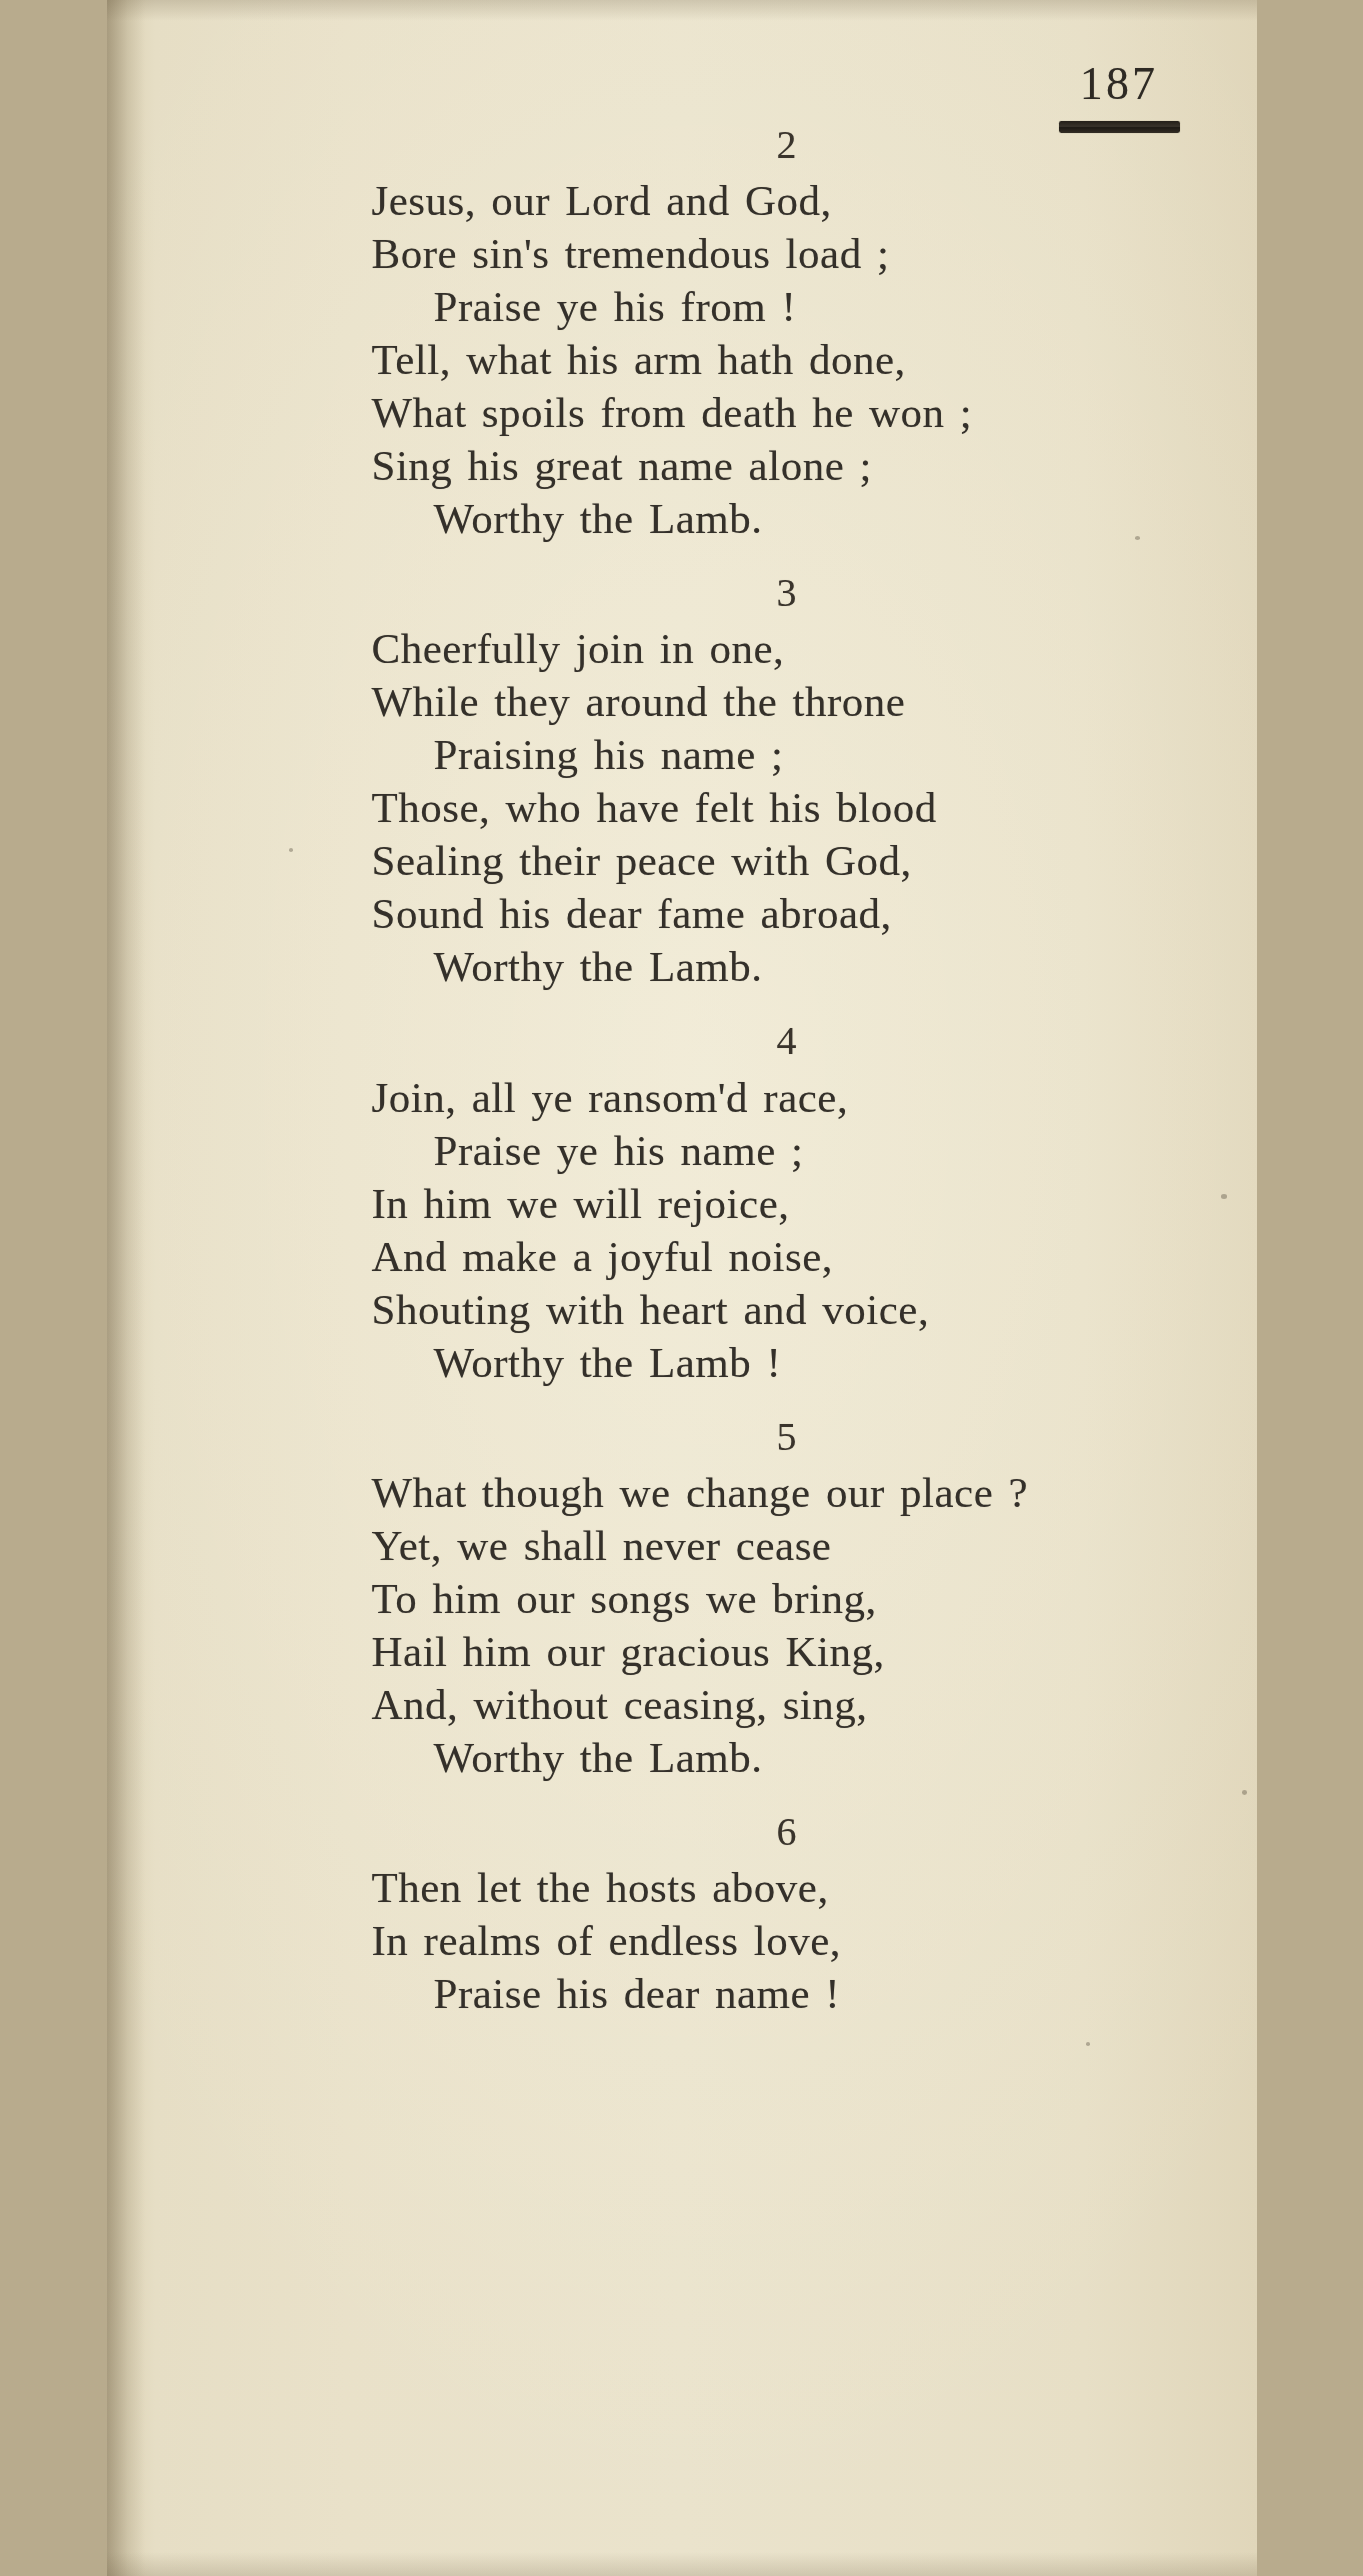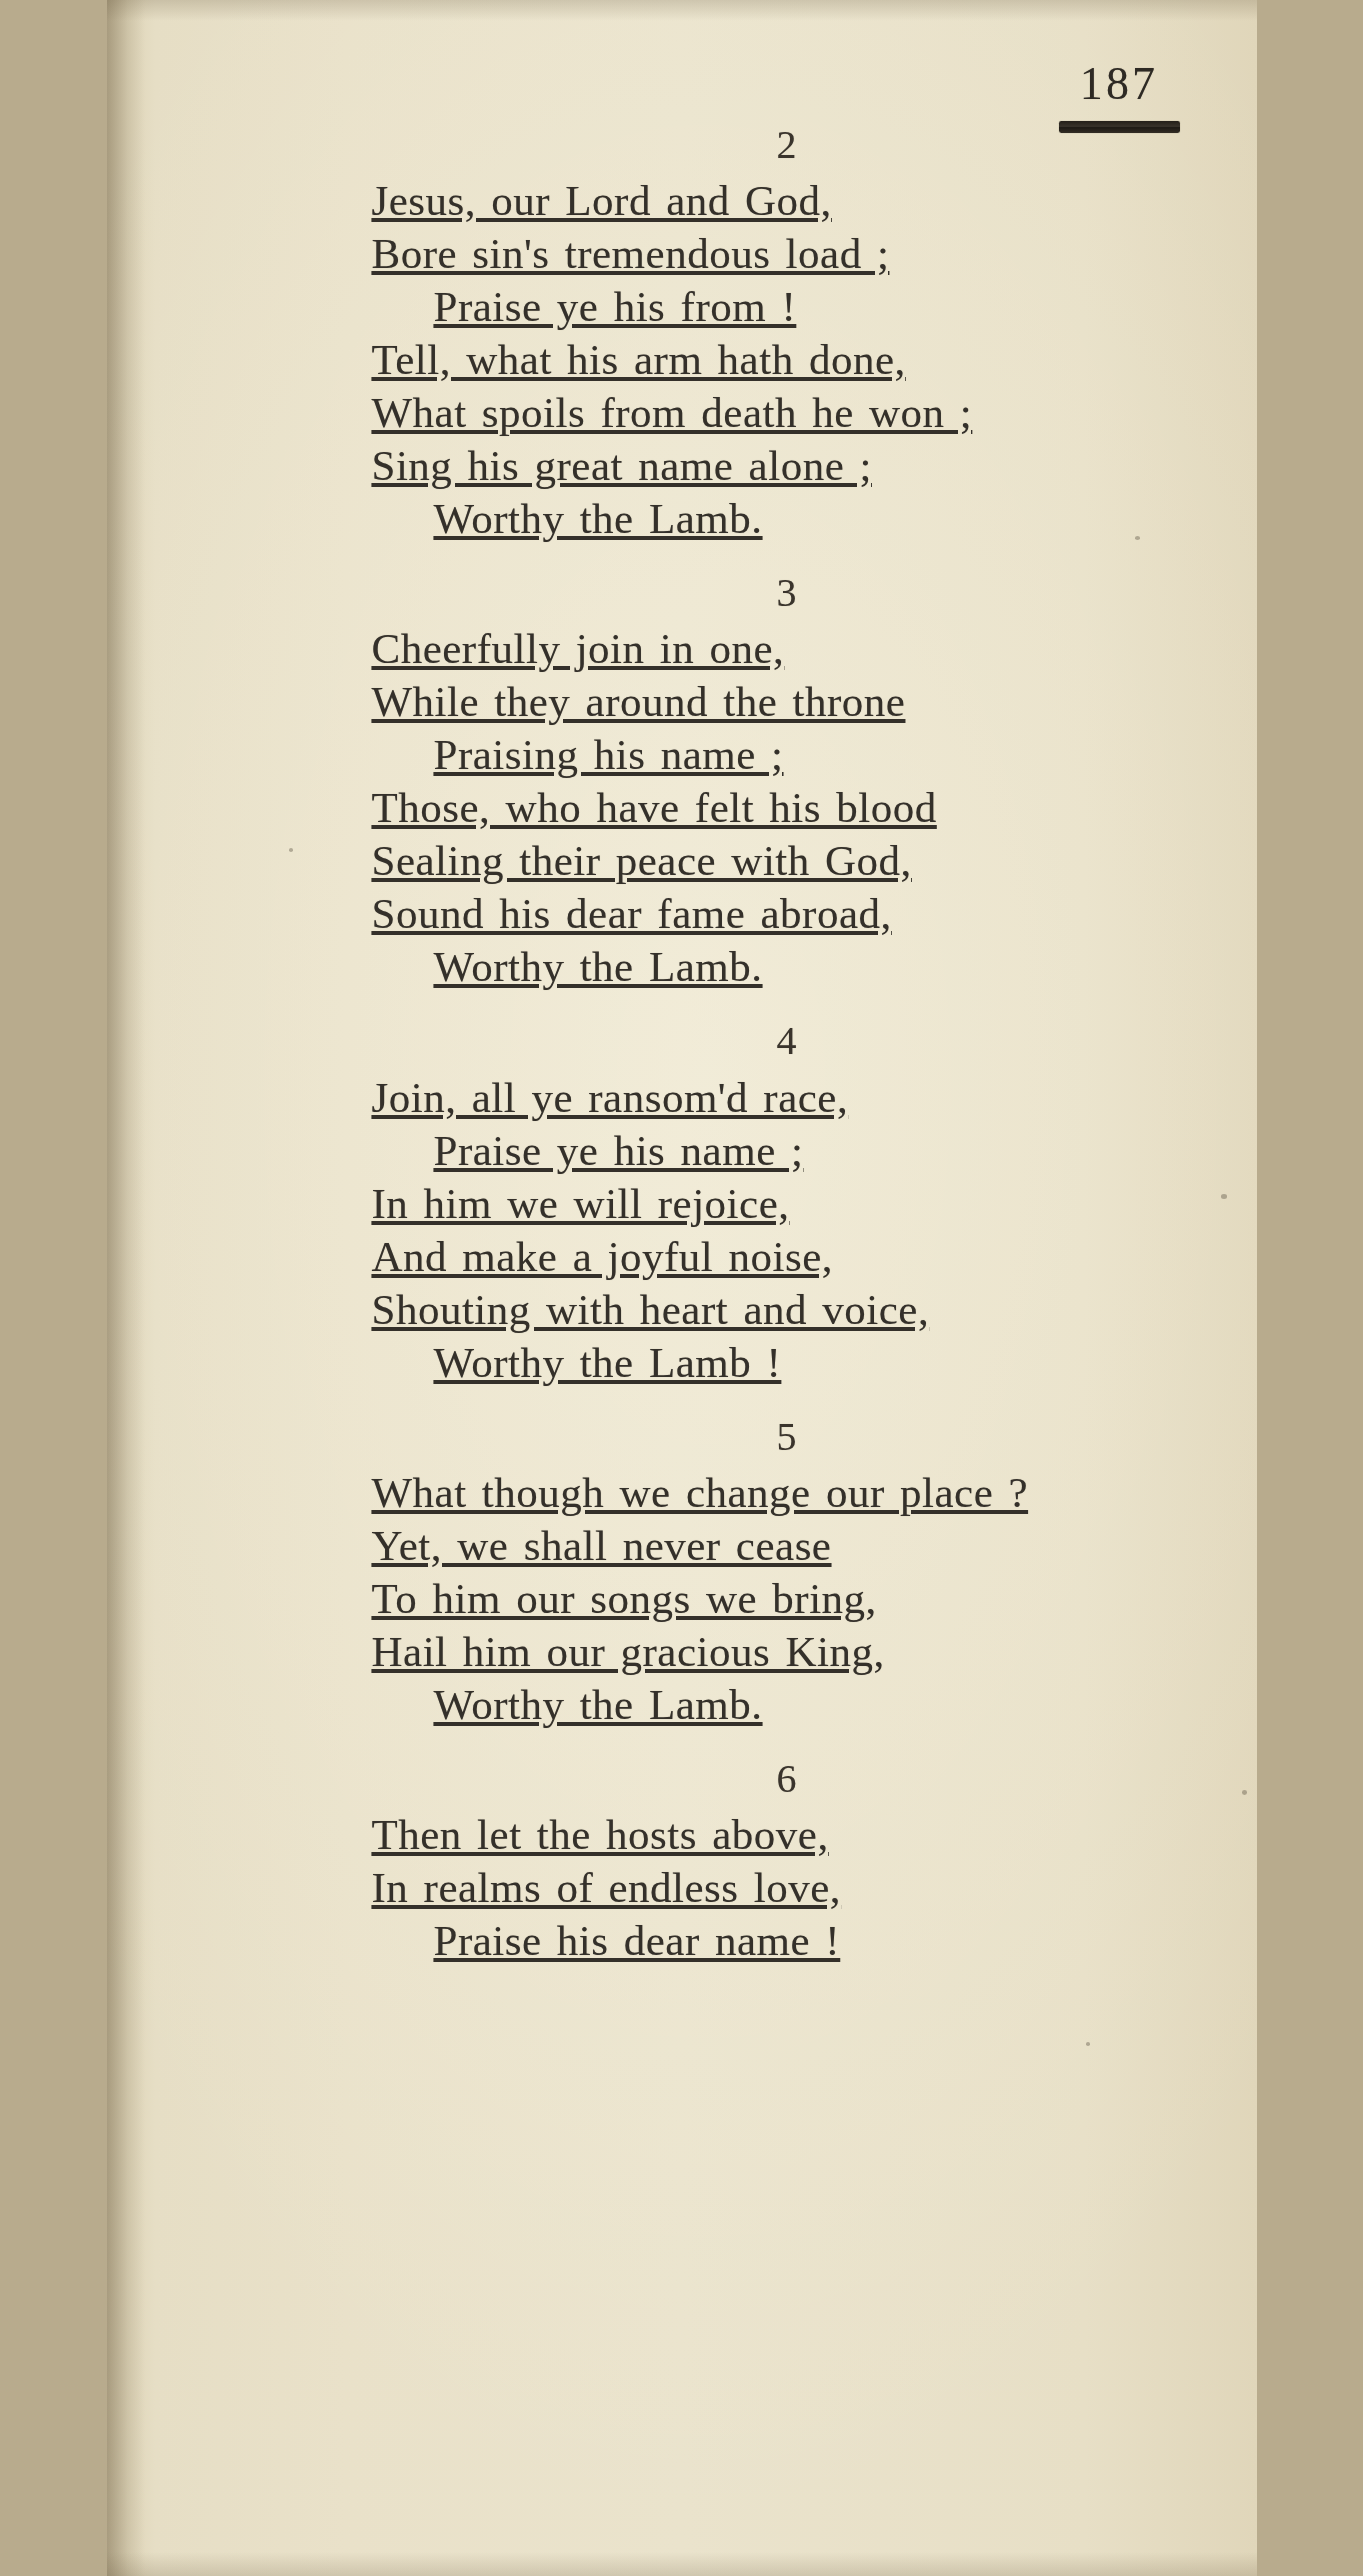--- a/index.html
+++ b/index.html
@@ -86,21 +86,20 @@
   }
   .line {
     margin: 0;
     font-size: 43px;
     line-height: 53px;
     letter-spacing: 0.5px;
     word-spacing: 4px;
     white-space: nowrap;
     color: #34302a;
     text-shadow: 0 0 0.8px rgba(40,35,28,0.30);
-    text-decoration: underline;
   }
   .line.indent {
     padding-left: 62px;
   }
 
   
   .speck {
     position: absolute;
     border-radius: 50%;
     background: rgba(70,60,45,0.35);
@@ -160,20 +159,21 @@
       <p class="line">Shouting with heart and voice,</p>
       <p class="line indent">Worthy the Lamb !</p>
     </div>
 
     <div class="stanza">
       <div class="stanza-number">5</div>
       <p class="line">What though we change our place ?</p>
       <p class="line">Yet, we shall never cease</p>
       <p class="line">To him our songs we bring,</p>
       <p class="line">Hail him our gracious King,</p>
+      <p class="line">And, without ceasing, sing,</p>
       <p class="line indent">Worthy the Lamb.</p>
     </div>
 
     <div class="stanza">
       <div class="stanza-number">6</div>
       <p class="line">Then let the hosts above,</p>
       <p class="line">In realms of endless love,</p>
       <p class="line indent">Praise his dear name !</p>
     </div>
 

